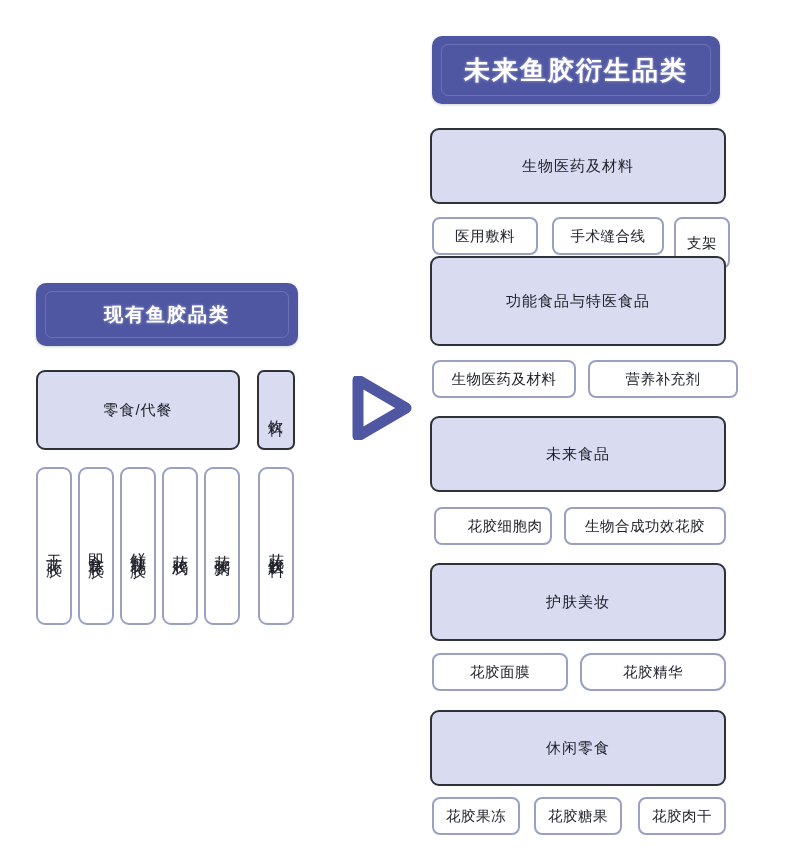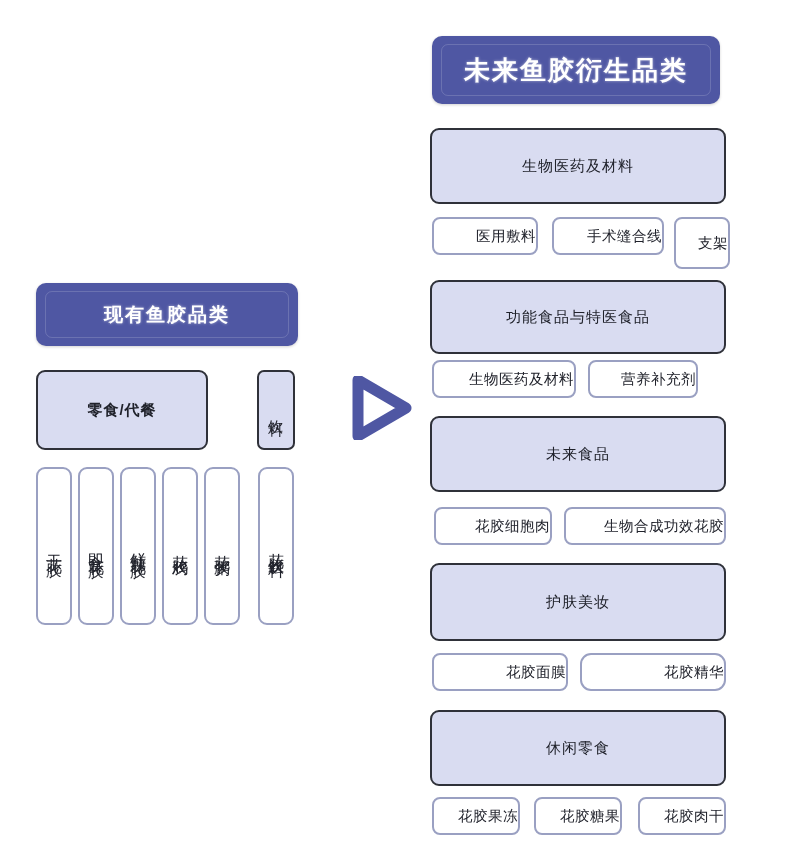--- a/index.html
+++ b/index.html
@@ -52,21 +52,21 @@
     box-sizing: border-box;
   }
 
   .chip {
     position: absolute;
     background: #ffffff;
     border: 2px solid #9aa0c2;
     border-radius: 8px;
     display: flex;
     align-items: center;
-    justify-content: flex-end;
+    justify-content: center;
     color: #20222b;
     font-size: 14.5px;
     letter-spacing: .5px;
     box-sizing: border-box;
   }
 
   .vchip {
     position: absolute;
     background: #ffffff;
     border: 2px solid #9aa0c2;
@@ -94,21 +94,21 @@
     height: 64px;
   }
 </style>
 </head>
 <body>
 
 <div class="banner" style="left:36px; top:283px; width:262px; height:63px; font-size:19px;">
   <span>现有鱼胶品类</span>
 </div>
 
-<div class="major" style="left:36px; top:370px; width:172px; height:80px;font-weight:bold;">
+<div class="major" style="left:36px; top:370px; width:204px; height:80px;">
   <span>零食/代餐</span>
 </div>
 
 <div class="major" style="left:257px; top:370px; width:38px; height:80px; border-radius:7px;">
   <span style="writing-mode:vertical-rl; text-orientation:upright; font-size:15px; letter-spacing:2px; line-height:1;">饮料</span>
 </div>
 
 <div class="vchip" style="left:36px; top:467px; width:36px; height:158px;">
   <span>干花胶</span>
 </div>
@@ -142,27 +142,27 @@
 <div class="chip" style="left:432px; top:217px; width:106px; height:38px;">
   <span>医用敷料</span>
 </div>
 <div class="chip" style="left:552px; top:217px; width:112px; height:38px;">
   <span>手术缝合线</span>
 </div>
 <div class="chip" style="left:674px; top:217px; width:56px; height:52px;">
   <span>支架</span>
 </div>
 
-<div class="major" style="left:430px; top:280px; width:296px; height:74px;font-family:Liberation Mono, monospace;">
+<div class="major" style="left:430px; top:256px; width:296px; height:90px;font-family:Liberation Mono, monospace;">
   <span>功能食品与特医食品</span>
 </div>
 <div class="chip" style="left:432px; top:360px; width:144px; height:38px;">
   <span>生物医药及材料</span>
 </div>
-<div class="chip" style="left:588px; top:360px; width:110px; height:38px;">
+<div class="chip" style="left:588px; top:360px; width:150px; height:38px;">
   <span>营养补充剂</span>
 </div>
 
 <div class="major" style="left:430px; top:416px; width:296px; height:76px;">
   <span>未来食品</span>
 </div>
 <div class="chip" style="left:434px; top:507px; width:118px; height:38px;padding-left:24px;">
   <span>花胶细胞肉</span>
 </div>
 <div class="chip" style="left:564px; top:507px; width:162px; height:38px;">

